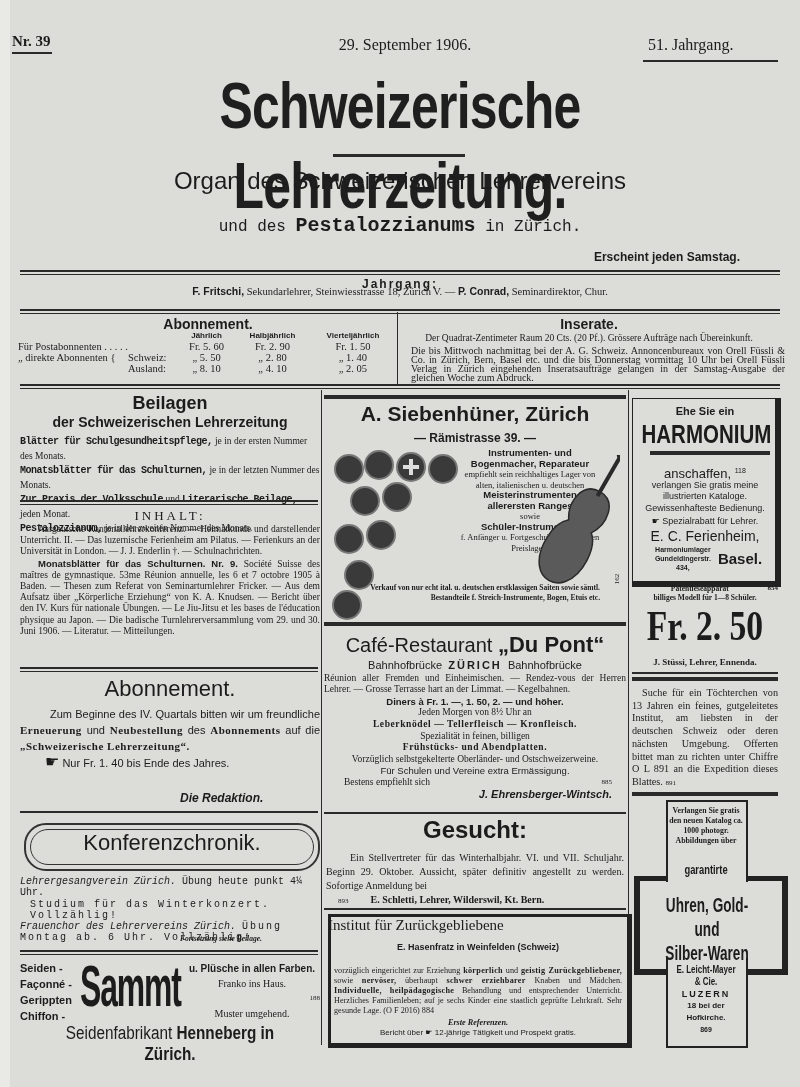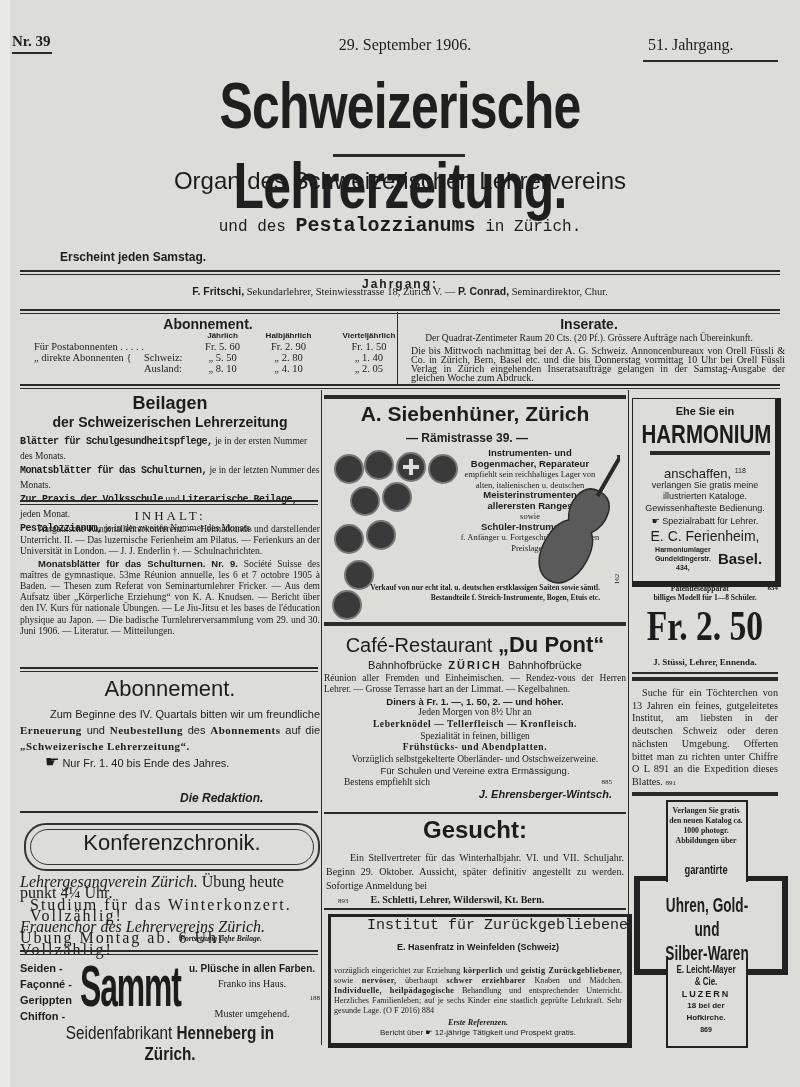--- a/index.html
+++ b/index.html
@@ -19,28 +19,28 @@
   .hdr-nr-rule{left:12px;top:52px;width:40px;height:2px;}
   .hdr-date{left:300px;top:36px;width:210px;font-size:16px;text-align:center;}
   .hdr-year{left:648px;top:36px;font-size:16px;}
   .hdr-year-rule{left:643px;top:60px;width:135px;height:2px;}
   .masthead{left:40px;top:66px;width:720px;text-align:center;font-family:"Liberation Sans","DejaVu Sans",sans-serif;
     font-weight:bold;font-size:64px;letter-spacing:-1px;transform:scaleX(0.78);transform-origin:center;line-height:80px;color:#1f1f1f;}
   .mast-rule{left:333px;top:154px;width:132px;height:3px;}
   .organ{left:60px;top:167px;width:680px;text-align:center;font-size:24px;font-family:"Liberation Sans","DejaVu Sans",sans-serif;}
   .und{left:60px;top:214px;width:680px;text-align:center;font-size:16px;font-family:Liberation Mono, monospace;}
   .und b{font-size:20px;}
-  .erscheint{left:60px;top:250px;width:680px;text-align:left;font-size:12px;font-weight:bold;font-family:"Liberation Sans","DejaVu Sans",sans-serif;}
+  .erscheint{left:60px;top:250px;width:680px;text-align:right;font-size:12px;font-weight:bold;font-family:"Liberation Sans","DejaVu Sans",sans-serif;}
   .red-title{left:60px;top:277px;width:680px;text-align:center;font-size:12px;font-weight:bold;letter-spacing:2px;font-family:"Liberation Sans","DejaVu Sans",sans-serif;}
   .red-line{left:20px;top:285px;width:760px;text-align:center;font-size:10.5px;}
 
   
   .abo{left:18px;top:316px;width:380px;height:68px;font-size:10.5px;}
   .abo-title{position:absolute;left:0;top:0;width:380px;text-align:center;font-size:14px;font-weight:bold;font-family:"Liberation Sans","DejaVu Sans",sans-serif;}
-  .abo table{position:absolute;left:16px;top:14px;border-collapse:collapse;width:378px;}
+  .abo table{position:absolute;left:0;top:14px;border-collapse:collapse;width:378px;}
   .abo td,.abo th{padding:0;line-height:11px;white-space:nowrap;}
   .abo th{font-size:8px;font-family:"Liberation Sans","DejaVu Sans",sans-serif;font-weight:bold;text-align:center;}
   .ins{left:398px;top:316px;width:382px;height:68px;}
   .ins-title{position:absolute;left:0;top:0;width:382px;text-align:center;font-size:14px;font-weight:bold;font-family:"Liberation Sans","DejaVu Sans",sans-serif;}
   .ins-l1{position:absolute;left:0;top:17px;width:382px;text-align:center;font-size:9.5px;}
   .ins-l2{position:absolute;left:4px;top:30px;width:374px;text-align:justify;font-size:10px;line-height:9px;margin-left:9px;}
 
   
   .beil-title{left:20px;top:393px;width:300px;text-align:center;font-size:18px;font-weight:bold;font-family:"Liberation Sans","DejaVu Sans",sans-serif;}
   .beil-sub{left:20px;top:414px;width:300px;text-align:center;font-size:14px;font-weight:bold;font-family:"Liberation Sans","DejaVu Sans",sans-serif;}
@@ -48,43 +48,43 @@
   .beil-list .k{font-family:Liberation Mono, monospace;font-weight:bold;font-size:10px;letter-spacing:-0.5px;}
   .inhalt-title{left:20px;top:508px;width:300px;text-align:center;font-size:13px;letter-spacing:3px;}
   .inhalt{left:20px;top:524px;width:300px;font-size:9.5px;line-height:11.2px;text-align:justify;}
   .abo2-title{left:20px;top:676px;width:300px;text-align:center;font-size:22px;font-family:"Liberation Sans","DejaVu Sans",sans-serif;}
   .abo2{left:20px;top:706px;width:300px;font-size:11px;line-height:16px;text-align:justify;font-family:"Liberation Sans","DejaVu Sans",sans-serif;}
   .abo2 .serifb{font-family:"Liberation Serif","DejaVu Serif",serif;font-weight:bold;letter-spacing:0.5px;}
   .abo2-sig{left:180px;top:791px;font-size:12px;font-weight:bold;font-style:italic;font-family:"Liberation Sans","DejaVu Sans",sans-serif;}
   .konf-frame{left:24px;top:823px;width:292px;height:44px;border:2px solid #333;border-radius:22px;}
   .konf-frame::after{content:"";position:absolute;left:4px;top:4px;right:4px;bottom:4px;border:1px solid #333;border-radius:18px;}
   .konf-title{left:24px;top:830px;width:296px;text-align:center;font-size:22px;font-family:"Liberation Sans","DejaVu Sans",sans-serif;}
-  .konf{left:20px;top:876px;width:300px;font-size:16px;line-height:11.3px;}
+  .konf{left:20px;top:876px;width:300px;font-size:10px;line-height:11.3px;font-family:Liberation Mono, monospace;}
   .konf i{letter-spacing:0;}
   .konf .sp{letter-spacing:2px;}
   .fort{left:180px;top:934px;font-size:7.5px;font-style:italic;font-weight:bold;}
   .sammt-list{left:20px;top:960px;font-size:11px;line-height:16px;font-weight:bold;font-family:"Liberation Sans","DejaVu Sans",sans-serif;}
   .sammt-big{left:80px;top:955px;font-size:58px;font-weight:bold;font-family:"Liberation Sans","DejaVu Sans",sans-serif;transform:scaleX(0.55);transform-origin:left top;letter-spacing:-2px;line-height:62px;}
   .sammt-r{left:184px;top:961px;width:136px;font-size:10px;line-height:15px;text-align:center;}
   .henneberg{left:20px;top:1023px;width:300px;text-align:center;font-size:18px;font-family:"Liberation Sans","DejaVu Sans",sans-serif;transform:scaleX(0.85);transform-origin:center;}
   .sieb-title{left:324px;top:402px;width:302px;text-align:center;font-size:21px;font-weight:bold;font-family:"Liberation Sans","DejaVu Sans",sans-serif;}
-  .sieb-addr{left:316px;top:431px;width:302px;text-align:center;font-size:12px;font-weight:bold;font-family:"Liberation Sans","DejaVu Sans",sans-serif;}
+  .sieb-addr{left:324px;top:431px;width:302px;text-align:center;font-size:12px;font-weight:bold;font-family:"Liberation Sans","DejaVu Sans",sans-serif;}
   .sieb-text{left:460px;top:448px;width:140px;text-align:center;font-size:8.5px;line-height:10.5px;}
   .sieb-text .h{font-family:"Liberation Sans","DejaVu Sans",sans-serif;font-weight:bold;font-size:9.5px;}
   .sieb-foot{left:330px;top:583px;width:270px;text-align:right;font-size:7.5px;line-height:10px;font-weight:bold;}
   .medal{position:absolute;width:26px;height:26px;border-radius:50%;background:#3a3a3a;border:2px solid #777;}
   .violin{left:530px;top:455px;width:90px;height:160px;}
   .dupont-title{left:324px;top:632px;width:302px;text-align:center;font-size:20px;font-family:"Liberation Sans","DejaVu Sans",sans-serif;white-space:nowrap;}
   .dupont-title b{font-size:22px;}
   .dupont{left:324px;top:660px;width:302px;text-align:center;font-size:9.5px;line-height:11.6px;}
   .dupont .s{font-family:"Liberation Sans","DejaVu Sans",sans-serif;}
   .gesucht-title{left:324px;top:816px;width:302px;text-align:center;font-size:24px;font-weight:bold;font-family:"Liberation Sans","DejaVu Sans",sans-serif;}
   .gesucht{left:326px;top:851px;width:298px;font-size:10px;line-height:14px;text-align:justify;}
   .inst-box{left:328px;top:914px;width:296px;height:126px;border:3px solid #222;border-right-width:5px;border-bottom-width:5px;}
-  .inst-title{left:328px;top:917px;width:300px;text-align:right;font-size:15px;font-family:Liberation Mono, monospace;}
+  .inst-title{left:328px;top:917px;width:300px;text-align:left;font-size:15px;font-family:Liberation Serif, serif;}
   .inst{left:334px;top:942px;width:288px;font-size:8.2px;line-height:10px;text-align:justify;}
   .inst .b{font-weight:bold;letter-spacing:0.3px;}
 
   
   .harm-box{left:632px;top:398px;width:142px;height:182px;border:1px solid #222;border-right:6px solid #222;border-bottom:6px solid #222;}
   .harm-t1{left:632px;top:405px;width:146px;text-align:center;font-size:11px;font-weight:bold;font-family:"Liberation Sans","DejaVu Sans",sans-serif;}
   .harm-big{left:628px;top:420px;width:150px;text-align:center;font-size:25px;font-weight:bold;font-family:"Liberation Sans","DejaVu Sans",sans-serif;transform:scaleX(0.82);transform-origin:center;}
   .harm-rule{left:650px;top:451px;width:120px;height:4px;}
   .harm-txt{left:632px;top:464px;width:146px;text-align:center;font-size:9px;line-height:13px;font-family:"Liberation Sans","DejaVu Sans",sans-serif;}
   .pat-small{left:632px;top:584px;width:146px;text-align:center;font-size:7.5px;line-height:9px;font-weight:bold;}

